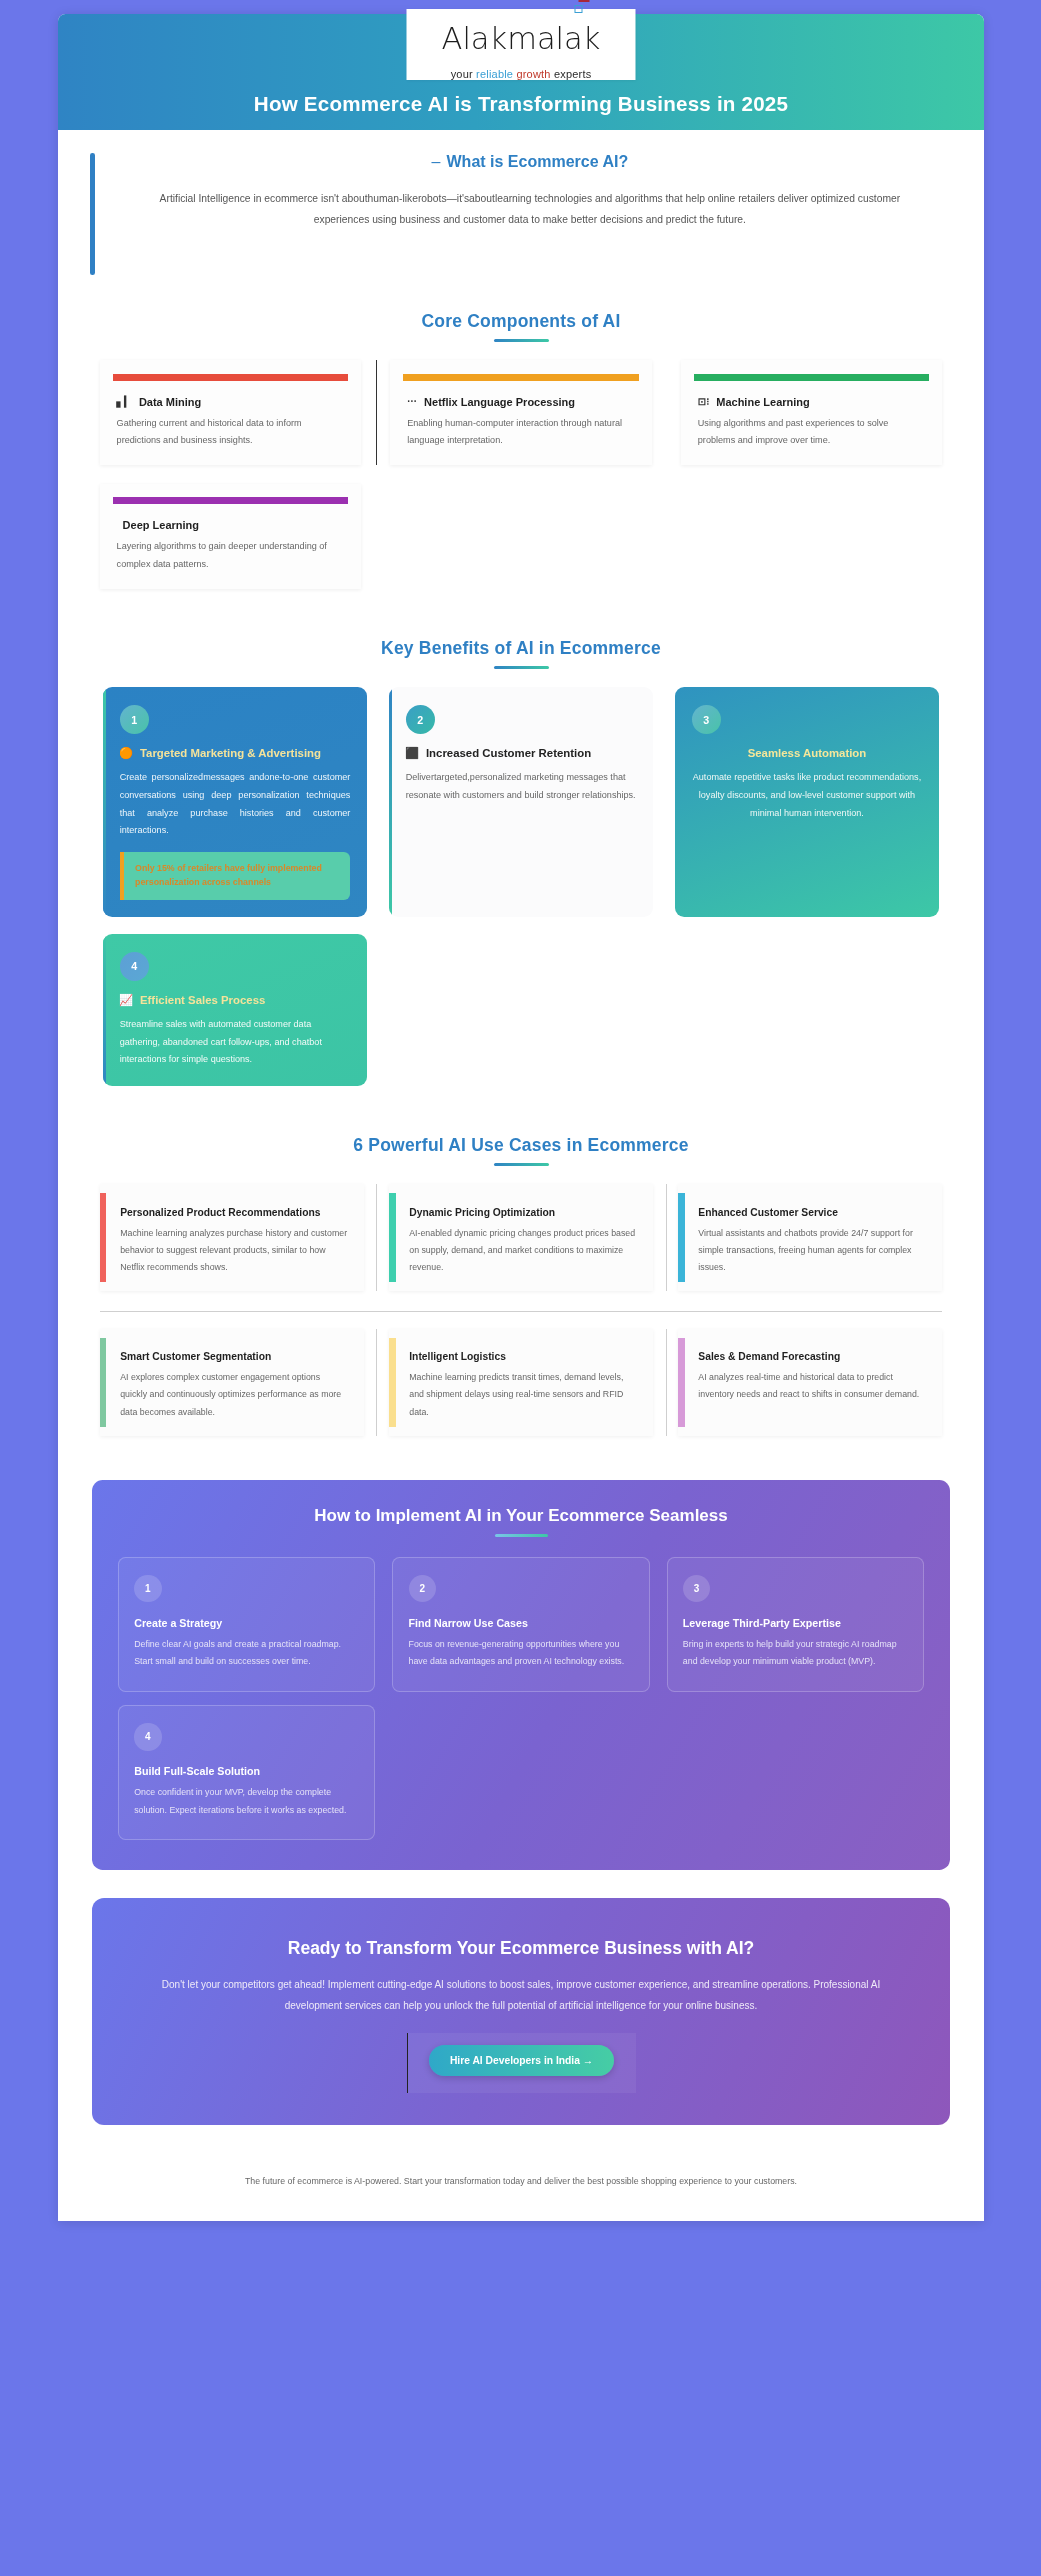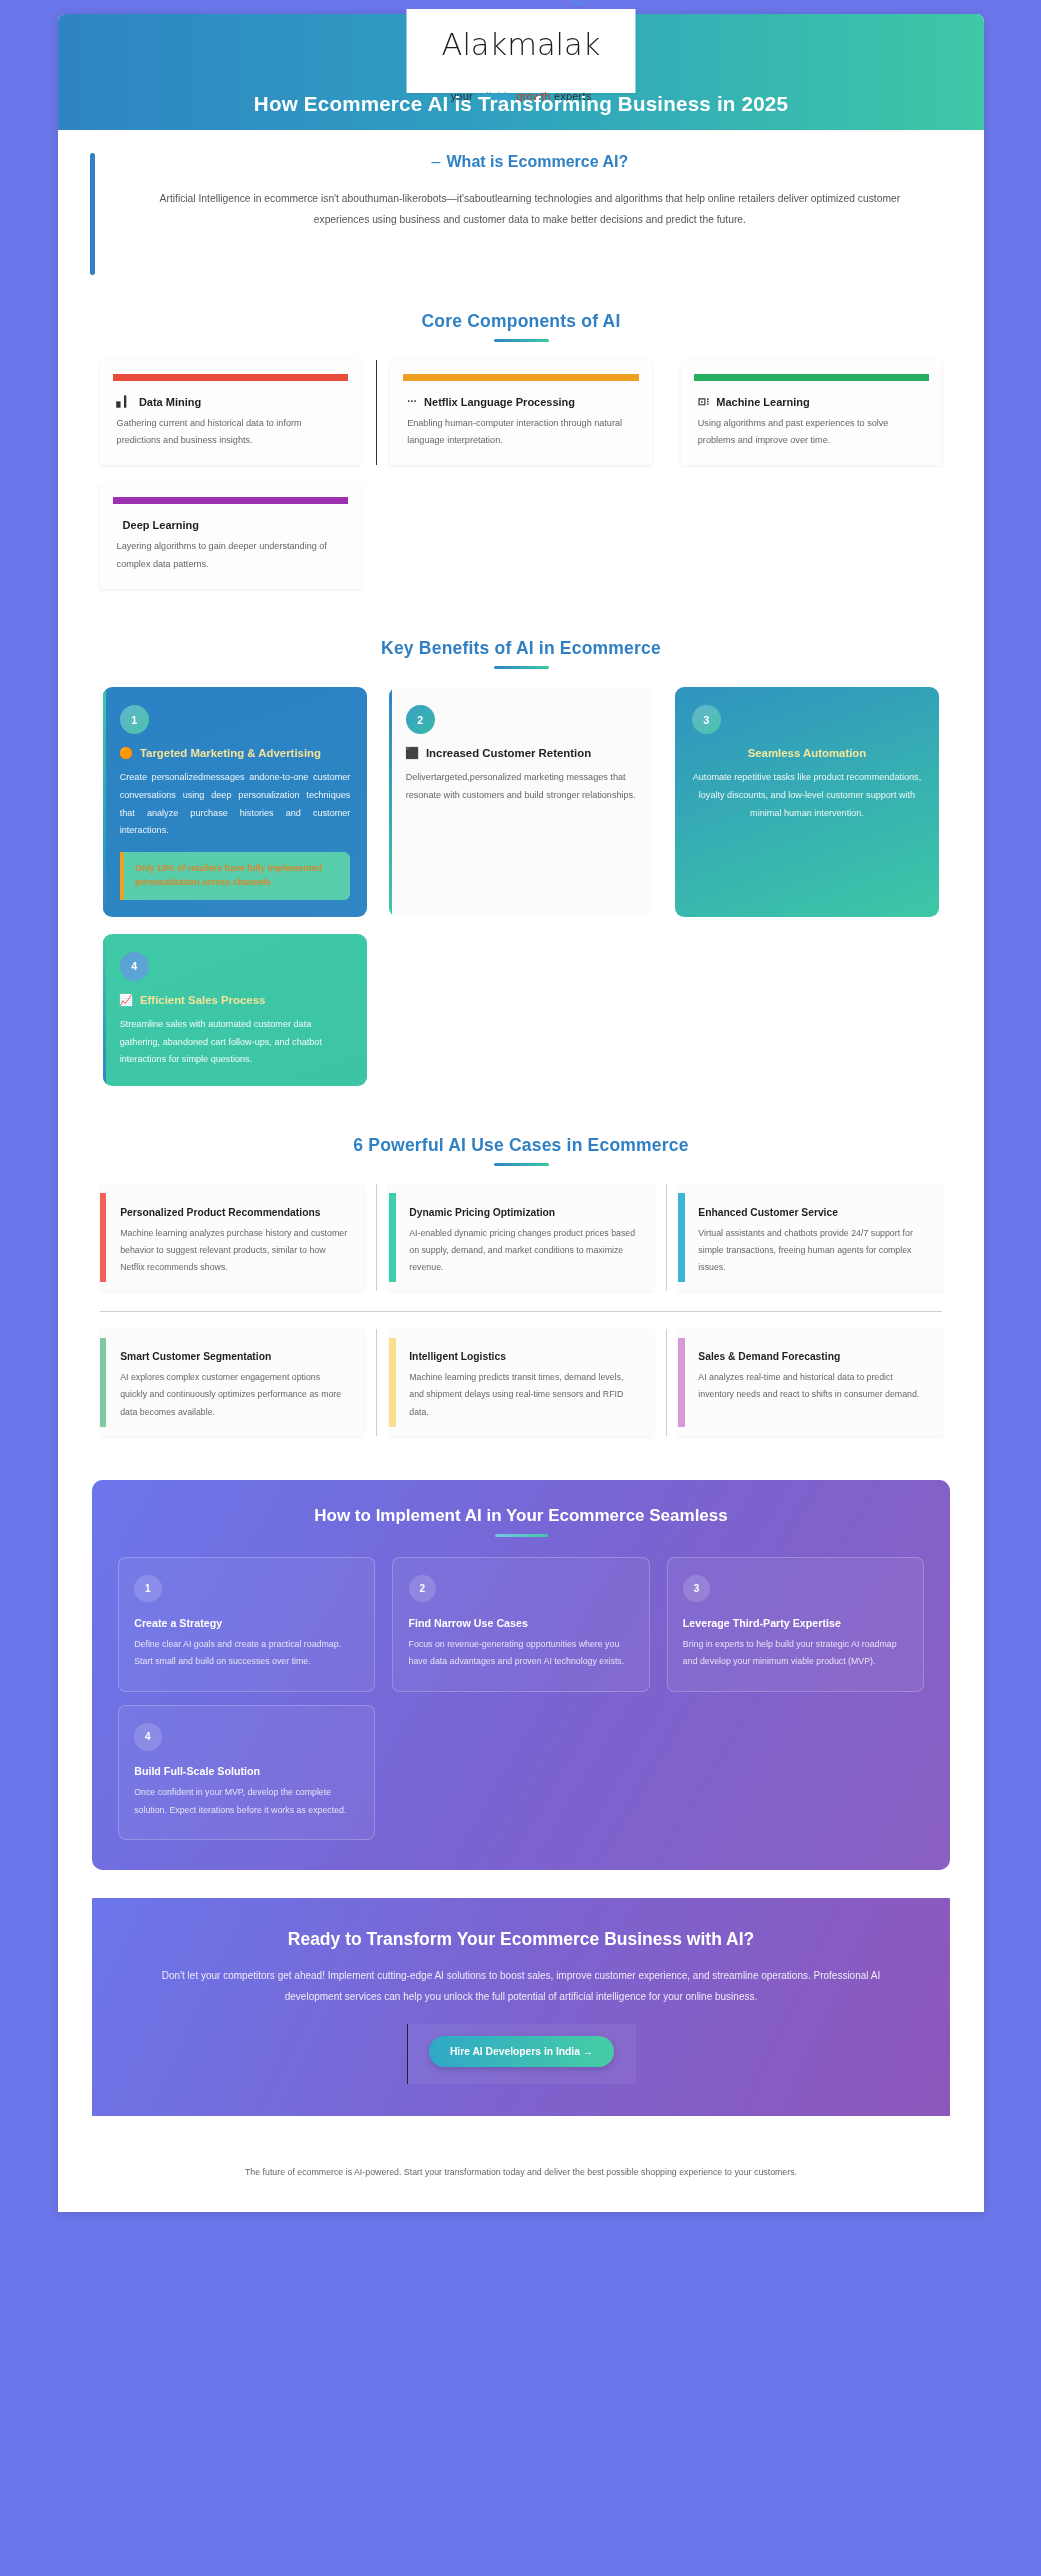--- a/index.html
+++ b/index.html
@@ -34,28 +34,27 @@
     align-items: flex-end;
     justify-content: center;
     padding-bottom: 13.7px;
   }
   .logo-box {
     position: absolute;
     top: -4.6px;
     left: 50%;
     transform: translateX(-50%);
     width: 229px;
-    height: 84px;
+    height: 71px;
     background: #ffffff;
     display: flex;
     flex-direction: column;
     align-items: center;
     justify-content: center;
     box-shadow: 0 0.8px 3px rgba(0,0,0,0.08);
-    gap: 16px;
   }
   .logo-mark {
     position: relative;
     width: 229px;
     height: 0;
   }
   .logo-sq { position: absolute; }
   .sq-blue1 { width: 8.4px; height: 8.4px; border: 1.5px solid #3a9fd4; left: 162px; top: -23px; }
   .sq-red   { width: 11.4px; height: 11.4px; border: 2.3px solid #a8273a; left: 172px; top: -18.3px; }
   .sq-blue2 { width: 8.4px; height: 8.4px; border: 1.5px solid #3a9fd4; left: 168px; top: -4.6px; }
@@ -248,21 +247,21 @@
     display:flex;align-items:center;justify-content:center;
     font-size:10px; font-weight:bold; margin-bottom:13.7px;
   }
   .impl-ct { color:#fff; font-size:10.7px; font-weight:bold; line-height:1.45; margin-bottom:4.6px; }
   .impl-cd { color:#e6e3f8; font-size:8.8px; line-height:1.95; }
 
   
   .cta-outer { padding: 7.6px 34px 23px 34px; background:#fff; }
   .cta {
     background: linear-gradient(115deg,#6b76ea 0%, #7c63cf 50%, #8e57bb 100%);
-    border-radius: 1px; padding: 31px 38px 32px 38px; text-align:center;
+    border-radius: 12px; padding: 40px 38px 32px 38px; text-align:center;
   }
   .cta-title { color:#fff; font-size:17.5px; font-weight:bold; margin-bottom:15.2px; }
   .cta-text { color:#efeaf8; font-size:10px; line-height:2.1; padding:0 21.3px; }
   .cta-btnwrap {
     margin: 17px auto 0 auto; width: 229px;
     border-left: 0.8px solid #222;
     background: rgba(255,255,255,0.06);
     padding: 12.2px 0 17px 0;
   }
   .cta-btn {

